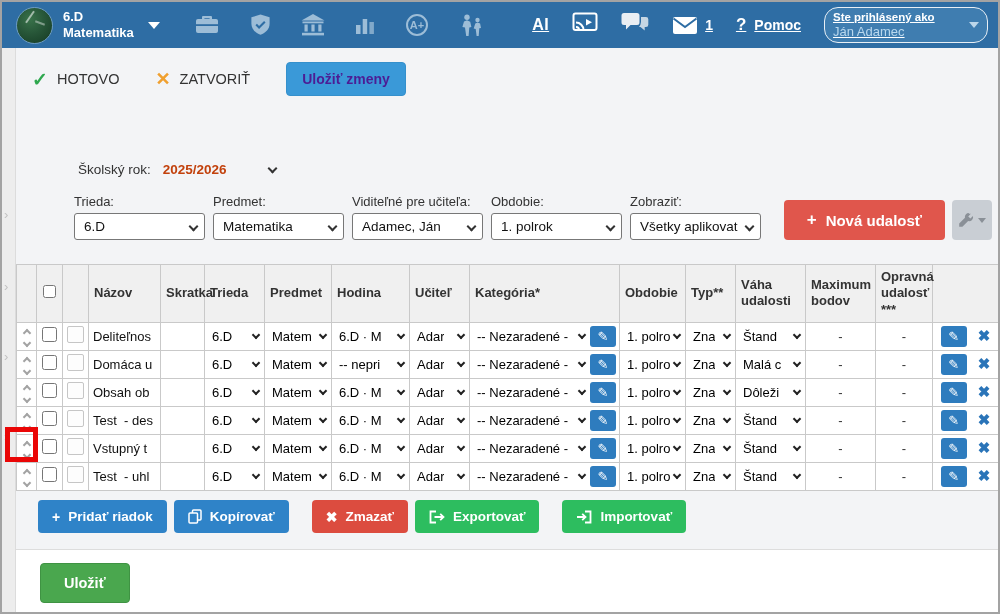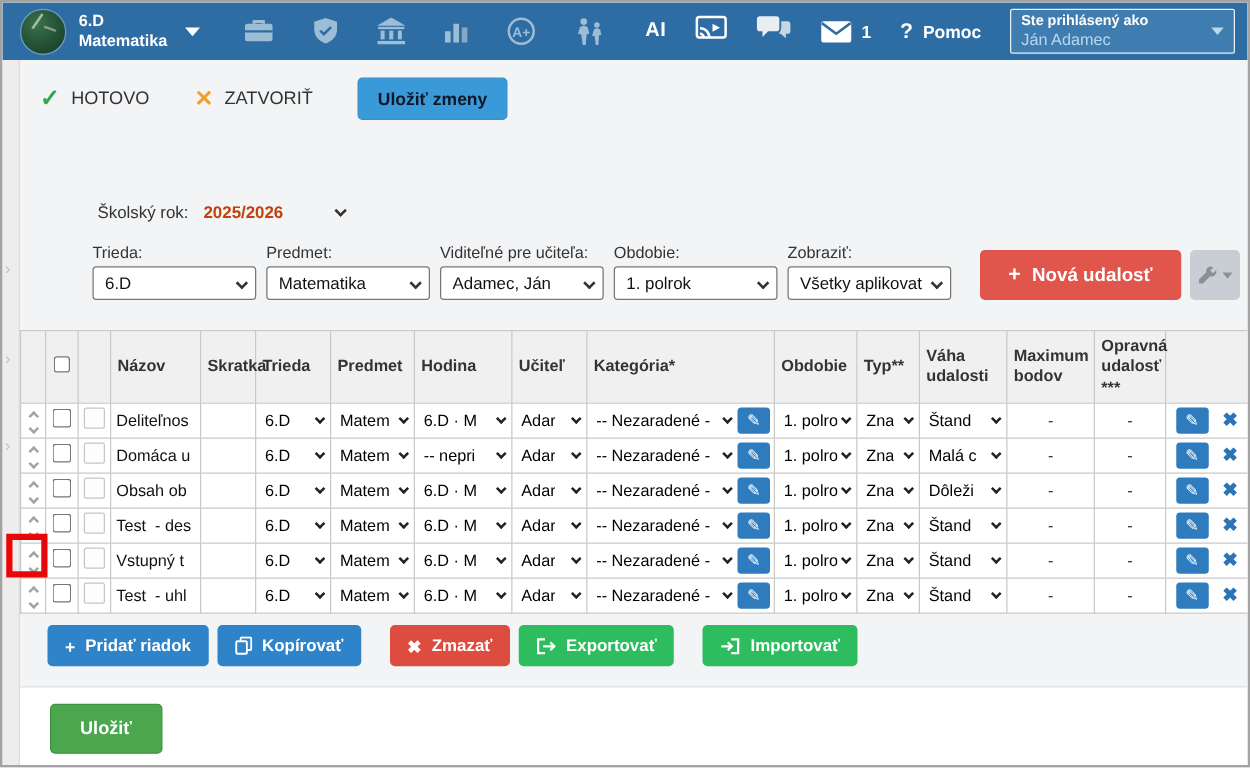--- a/index.html
+++ b/index.html
@@ -29,30 +29,30 @@
   }
   .class-select{ display:flex; align-items:center; gap:14px; margin-left:10px; cursor:pointer; }
   .class-lines{ font-weight:bold; font-size:13px; line-height:1.2; }
   .caret{ width:0; height:0; border-left:6px solid transparent; border-right:6px solid transparent; border-top:7px solid #fff; }
   .caret.small{ border-left-width:5px; border-right-width:5px; border-top-width:6px; border-top-color:#bcd6ea; }
 
   .nav-icons{ display:flex; align-items:center; gap:29px; margin-left:34px; }
   .nav-icons svg{ display:block; }
   .icon-pale{ fill:#9dbdd7; }
 
-  .right-cluster{ margin-left:auto; display:flex; align-items:center; gap:23px; }
+  .right-cluster{ margin-left:auto; display:flex; align-items:center; gap:23px;text-decoration:underline; }
   .ai-label{ font-weight:bold; font-size:16px; color:#fff; letter-spacing:.5px; }
   .mail-wrap{ display:flex; align-items:center; gap:7px; }
   .mail-count{ font-weight:bold; font-size:14px; }
   .help-wrap{ display:flex; align-items:center; gap:8px; cursor:pointer; }
   .q-glyph{ font-weight:bold; font-size:17px; }
   .help-label{ font-weight:bold; font-size:14px; }
   .user-box{
-    width:180px; height:36px; background:#3f7db0; border:1px solid #e8eff5;
-    border-radius:2px; display:flex; align-items:center; padding:2px 8px; gap:6px; cursor:pointer;
+    width:164px; height:36px; background:#3f7db0; border:1px solid #e8eff5;
+    border-radius:14px; display:flex; align-items:center; padding:2px 8px; gap:6px; cursor:pointer;
   }
   .user-lines{ flex:1; line-height:1.25; }
   .user-caption{ font-size:11.5px; font-weight:bold; color:#fff; white-space:nowrap; }
   .user-name{ font-size:13px; color:#b9d8ee; white-space:nowrap; }
 
   
   .main{ position:relative; height:566px; }
   .leftstrip{
     position:absolute; left:0; top:0; bottom:0; width:14px;
     background:#ededed; border-right:1px solid #dcdcdc;
@@ -67,21 +67,21 @@
     background:#fff; border-top:1px solid #ddd;
   }
 
   
   .tbrow{ position:absolute; left:16px; top:14px; display:flex; align-items:center; gap:36px; height:34px; }
   .tb-item{ display:flex; align-items:center; gap:9px; font-size:14.5px; color:#333; cursor:pointer; }
   .glyph-check{ color:#2fa84f; font-weight:bold; font-size:19px; }
   .glyph-x{ color:#f0a02f; font-weight:bold; font-size:18px; }
   .btn{ border:none; cursor:pointer; font-family:inherit; }
   .btn-save-changes{
-    background:#3a99d8; border:1px solid #3590cc; color:#0f172a; font-weight:bold;
+    background:#3a99d8; border:1px solid #3590cc; color:#4c1d95; font-weight:bold;
     font-size:14px; padding:8px 15px; border-radius:4px;
   }
 
   
   .page-title{
     position:absolute; left:61px; top:66px; font-size:27px; font-weight:bold;
     color:#222; font-variant:small-caps; letter-spacing:.5px;
   }
   .year-row{ position:absolute; left:62px; top:114px; display:flex; align-items:center; font-size:13.5px; color:#333; }
   .year-value{ margin-left:12px; font-weight:bold; color:#c2410c; }

